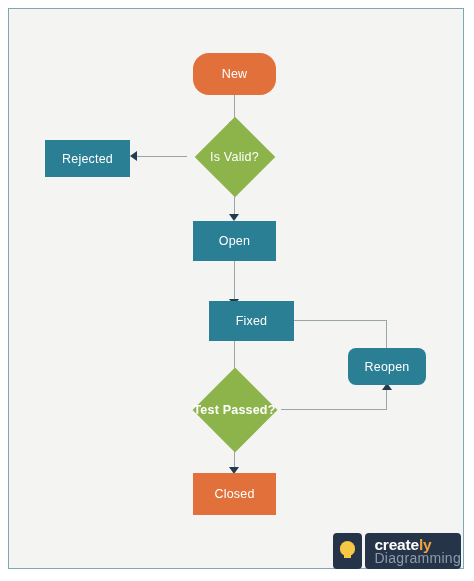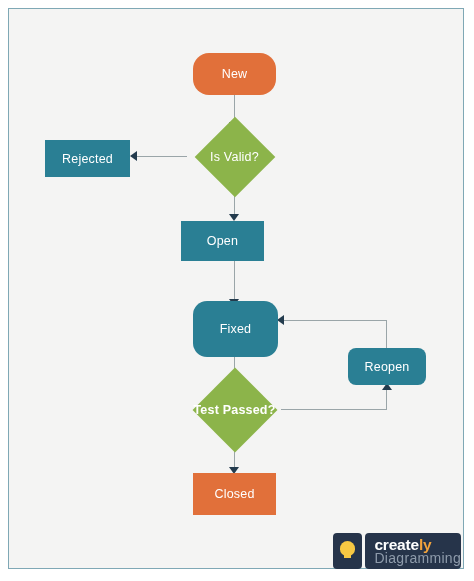--- a/index.html
+++ b/index.html
@@ -195,25 +195,25 @@
 
   <div class="node diamond" style="left:177px; top:114px; width:97px; height:67px;">
     <span class="dia-shape" style="width:57px; height:57px;"></span>
     <span class="dia-label">Is Valid?</span>
   </div>
 
   <div class="node rect" style="left:36px; top:131px; width:85px; height:37px;text-align:center;">
     <span>Rejected</span>
   </div>
 
-  <div class="node rect" style="left:172px; top:212px; width:83px; height:40px;">
+  <div class="node rect" style="left:184px; top:212px; width:83px; height:40px;">
     <span>Open</span>
   </div>
 
-  <div class="node rect" style="left:184px; top:292px; width:85px; height:56px;border-radius:14px;">
+  <div class="node rect" style="left:200px; top:292px; width:85px; height:40px;">
     <span>Fixed</span>
   </div>
 
   <div class="node rect" style="left:339px; top:339px; width:78px; height:37px;border-radius:8px;">
     <span>Reopen</span>
   </div>
 
   <div class="node diamond" style="left:169px; top:371px; width:113px; height:60px;font-weight:bold;">
     <span class="dia-shape" style="width:60px; height:60px;"></span>
     <span class="dia-label">Test Passed?</span>

